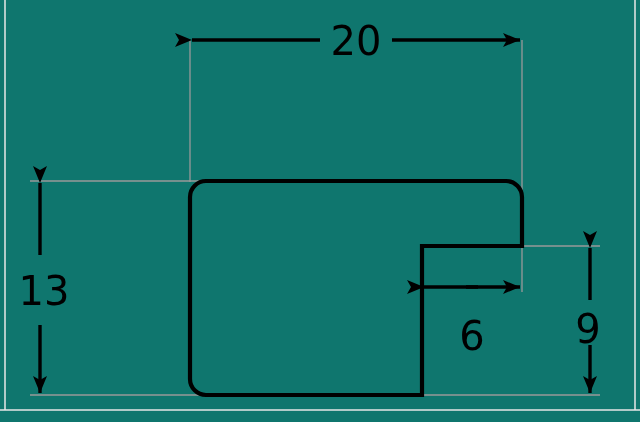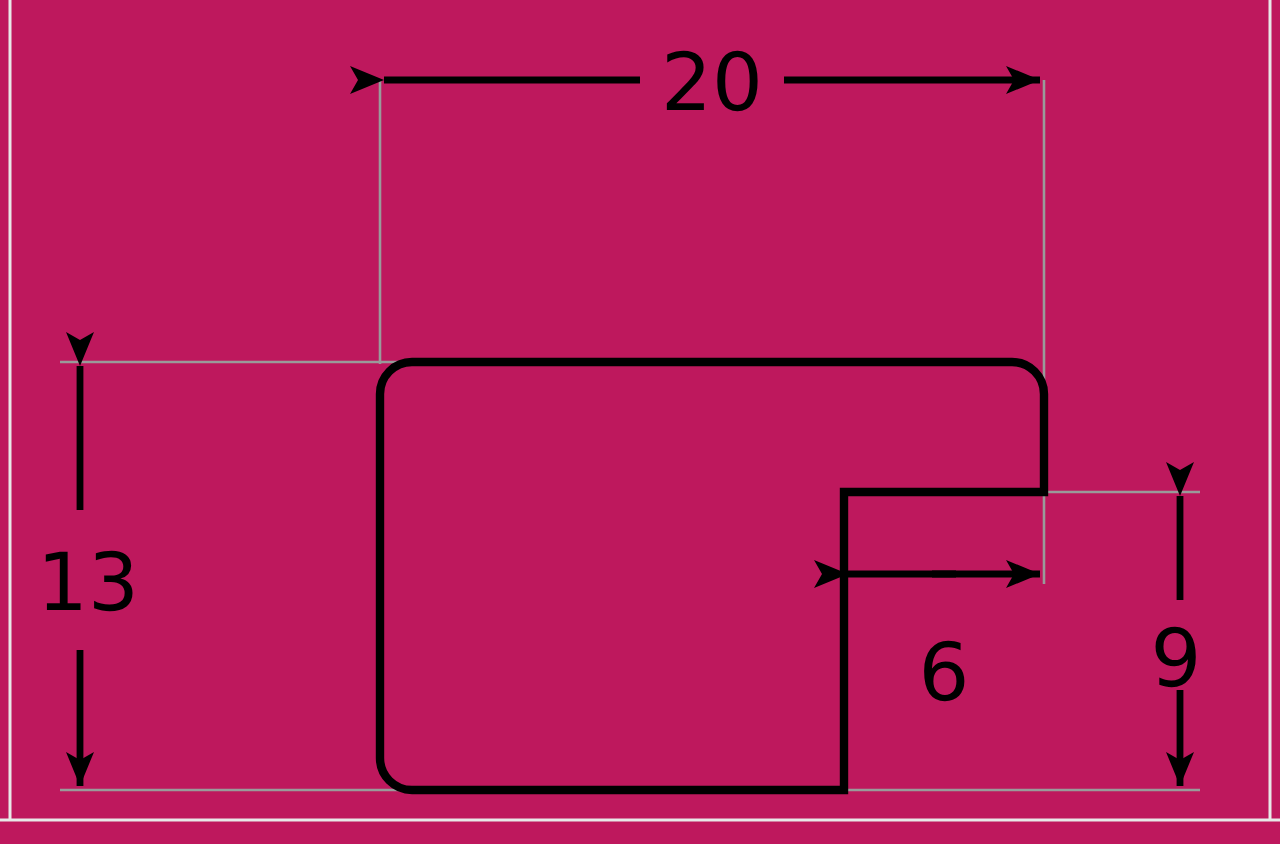--- a/index.html
+++ b/index.html
@@ -10,21 +10,21 @@
   body {
     width: 640px;
     height: 422px;
     overflow: hidden;
     font-family: "DejaVu Sans", sans-serif;
   }
   #drawing-root {
     position: relative;
     width: 640px;
     height: 422px;
-    background: #be185d;
+    background: #0f766e;
   }
   #profile-svg {
     position: absolute;
     left: 0;
     top: 0;
     display: block;
   }
   .dim-text {
     font-family: "DejaVu Sans", sans-serif;
     font-weight: 400;

